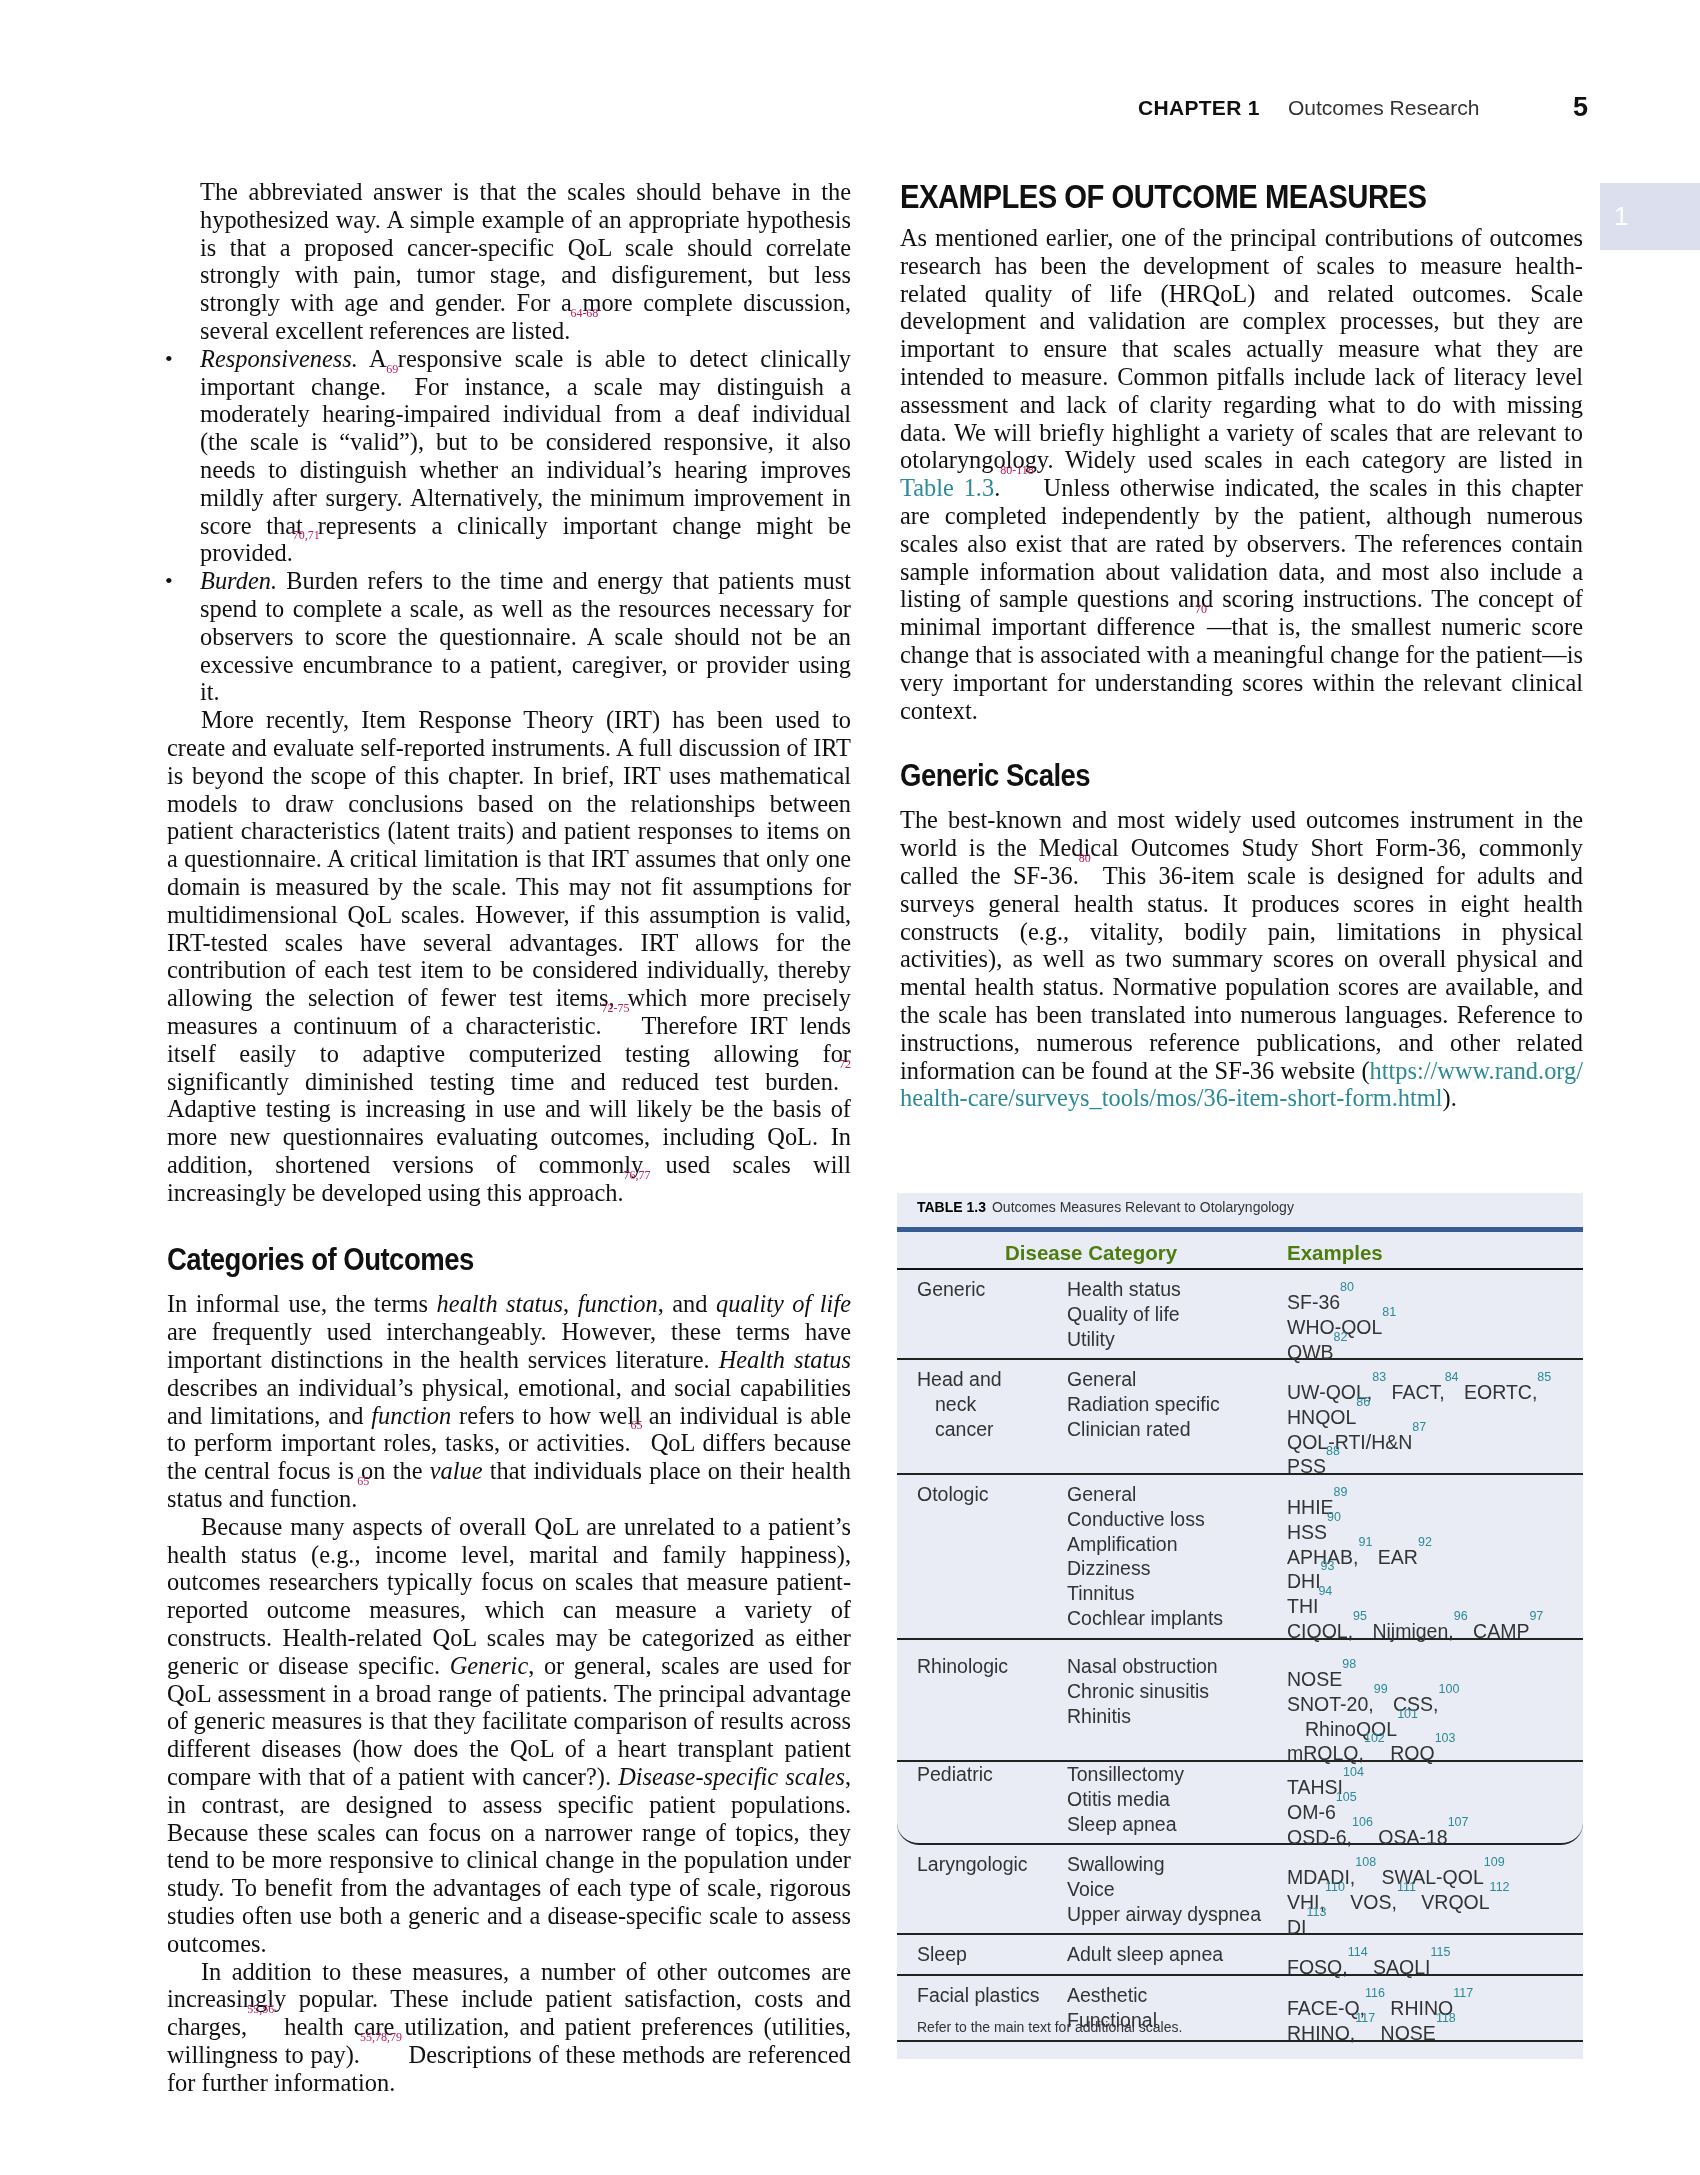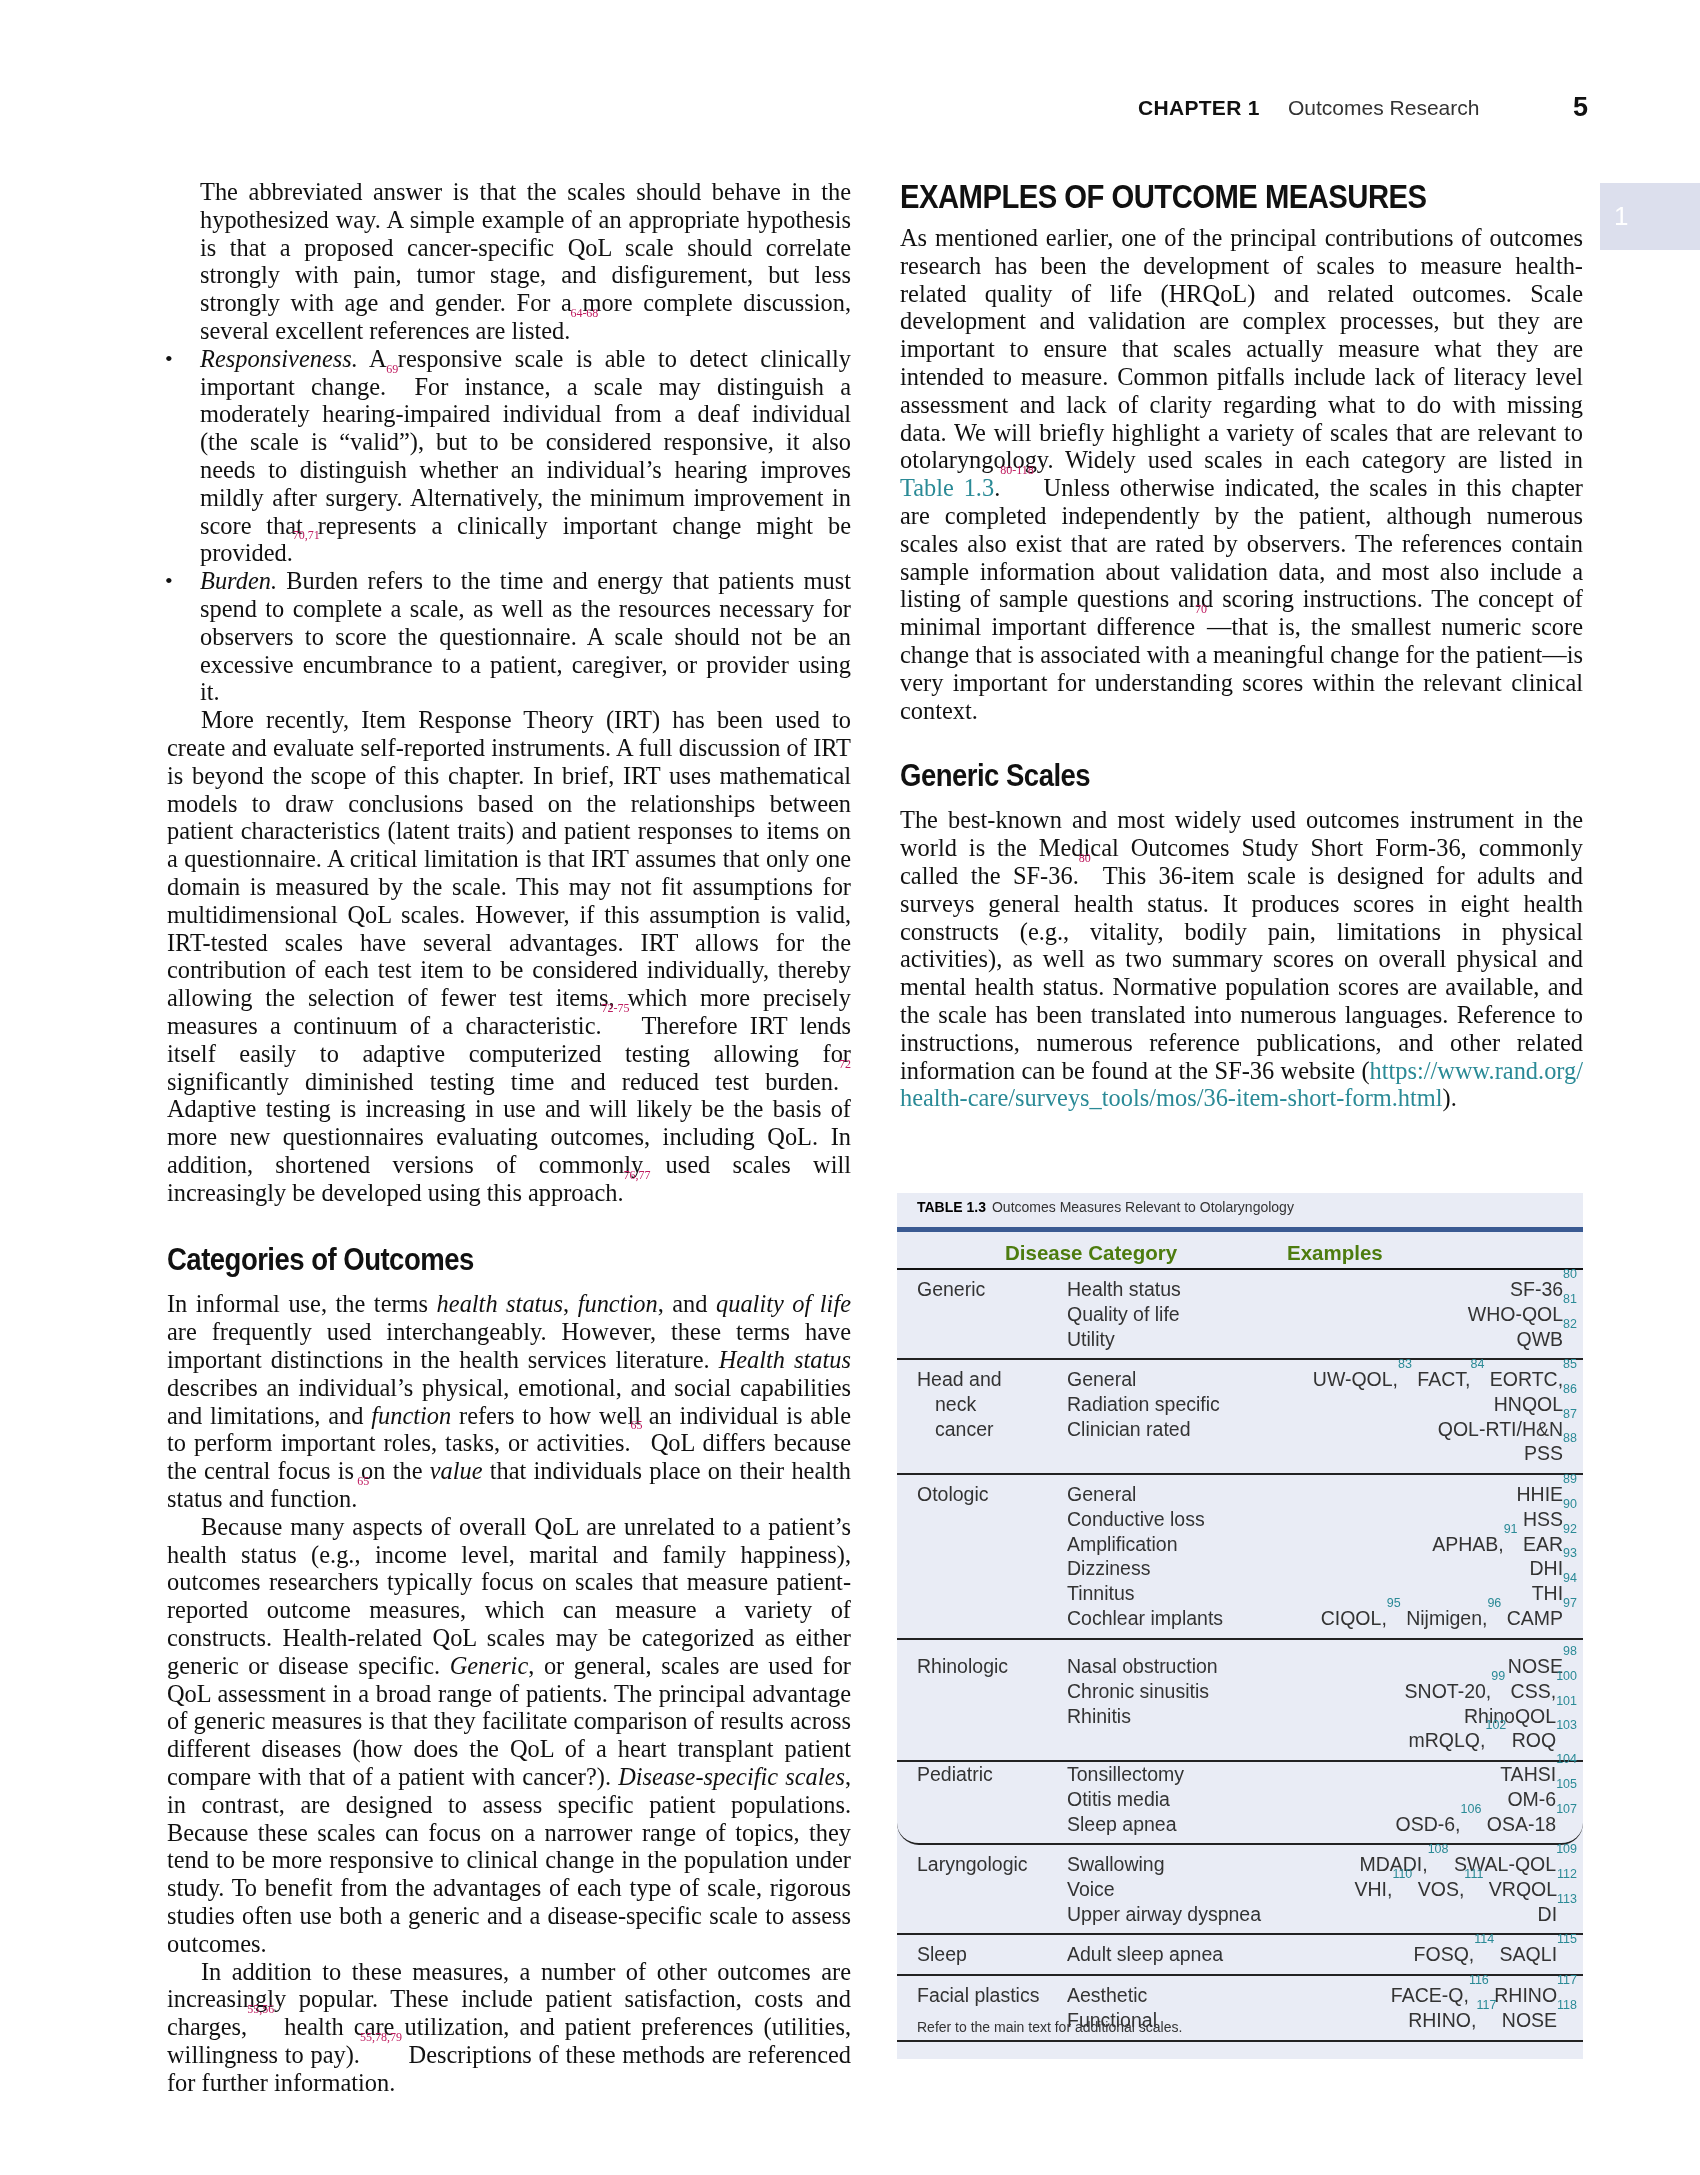--- a/index.html
+++ b/index.html
@@ -36,21 +36,21 @@
   #table-caption { position:absolute; left:20px; top:6px; font-size:14px; }
   #table-caption b { color:#000; margin-right:6px; }
   #table-rule-blue { position:absolute; left:0; right:0; top:34px; height:5px; background:#3a5a92; }
   #table-head { position:absolute; left:0; right:0; top:41px; height:34px; border-bottom:2px solid #111; font-weight:bold; font-size:20.5px; color:#4d7c0f; }
   #th-cat { position:absolute; left:108px; top:7px; }
   #th-ex { position:absolute; left:390px; top:7px; }
   .trow { position:absolute; left:0; right:0; border-bottom:2px solid #222; font-size:19.5px; line-height:24.8px; }
   .tcat { position:absolute; left:20px; top:7px; width:150px; }
   .tcat .cont { padding-left:18px; display:block; }
   .tsub { position:absolute; left:170px; top:7px; width:220px; }
-  .tex { position:absolute; left:390px; top:7px; width:290px;text-align:right; }
+  .tex { position:absolute; left:390px; top:20px; width:290px; }
   .tline { display:block; white-space:nowrap; }
   .tsup { font-size:12.5px; vertical-align:top; position:relative; top:-3px; color:#2a8a96; line-height:0; }
   .tex .cont { padding-left:18px; }
   #table-footer { position:absolute; left:20px; top:826px; font-size:14px; color:#333; }
 </style>
 </head>
 <body>
 
 <div id="running-head">
   <span id="rh-chapter">CHAPTER 1</span>

